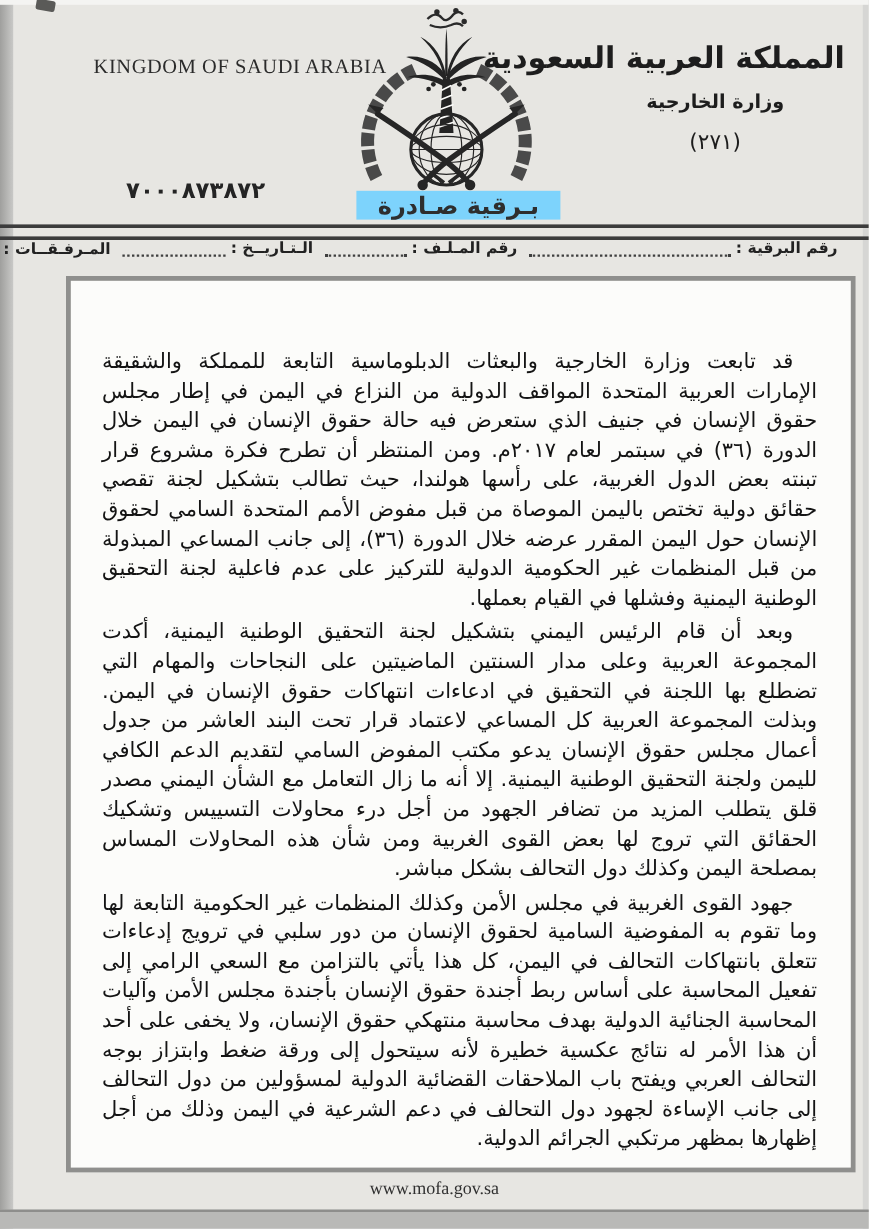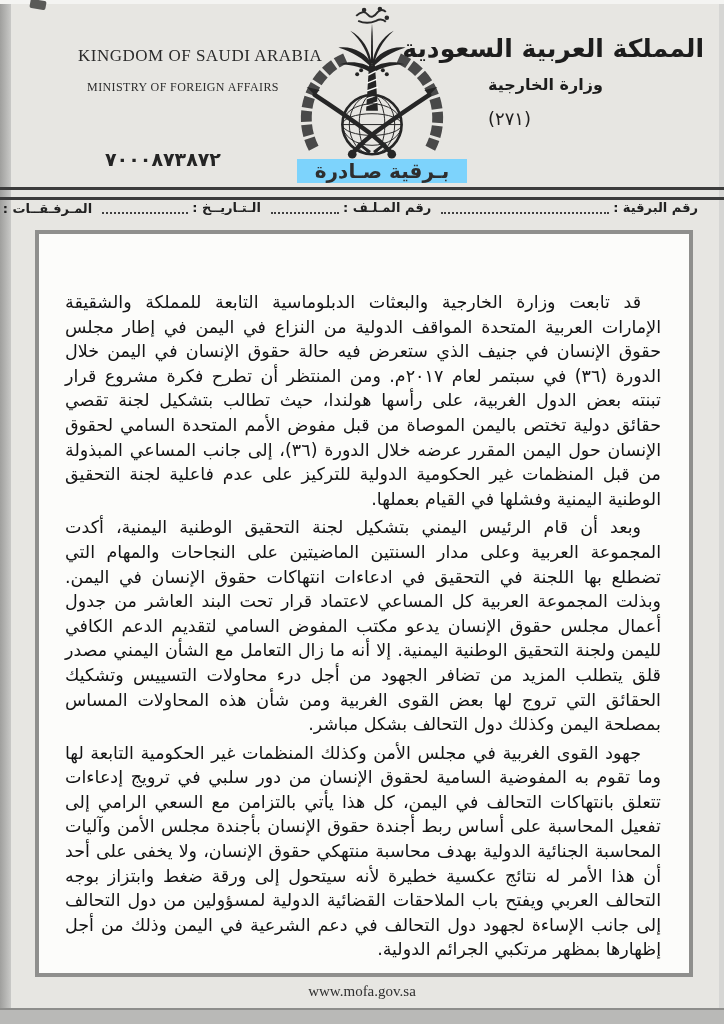--- a/index.html
+++ b/index.html
@@ -13,21 +13,21 @@
   .edge-right{position:absolute;right:0;top:0;width:5px;height:1024px;background:#d6d6d4;}
   .edge-top{position:absolute;left:0;top:0;width:724px;height:4px;background:#f4f4f2;}
   .corner-mark{position:absolute;left:30px;top:0;width:16px;height:9px;background:#5a5a58;
     transform:rotate(10deg);border-radius:2px;}
 
   
   .en-block{position:absolute;left:78px;top:46px;width:210px;text-align:center;
     color:#2b2b2b;font-family:"Liberation Serif",serif;}
   .en-kingdom{font-size:17px;letter-spacing:.5px;white-space:nowrap;}
   .en-ministry{font-size:12px;margin-top:14px;letter-spacing:.4px;white-space:nowrap;}
-  .ar-block{position:absolute;left:488px;top:34px;width:216px;text-align:left;
+  .ar-block{position:absolute;left:488px;top:34px;width:216px;text-align:center;
     color:#1d1d1d;direction:rtl;}
   .ar-kingdom{font-size:25px;font-weight:bold;white-space:nowrap;}
   .ar-ministry{font-size:16px;font-weight:bold;margin-top:12px;}
   .office-num{font-size:18px;font-weight:normal;margin-top:14px;direction:ltr;}
   .serial{position:absolute;left:105px;top:148px;width:175px;text-align:left;
     font-size:19px;font-weight:bold;letter-spacing:5px;color:#242424;direction:ltr;}
   .telegram-type{position:absolute;left:297px;top:159px;width:158px;text-align:center;
     font-size:20px;font-weight:bold;color:#2e2e2e;background:#7dd3fc;z-index:3;
     padding:0 6px;direction:rtl;}
   .double-rule{position:absolute;left:0;top:187px;width:724px;height:7px;
@@ -36,21 +36,21 @@
   
   .form-row{position:absolute;left:26px;top:199px;width:672px;display:flex;
     direction:rtl;align-items:flex-end;font-size:13px;font-weight:bold;color:#222;z-index:4;}
   .form-field{display:flex;align-items:center;}
   .form-label{white-space:nowrap;}
   .dots{display:inline-block;border-bottom:2px dotted #3f3f3f;height:13px;
     margin:0 4px 2px 10px;}
   .d1{width:168px;} .d2{width:68px;} .d3{width:86px;}
 
   
-  .text-box{position:absolute;left:35px;top:230px;width:658px;height:747px;
+  .text-box{position:absolute;left:55px;top:230px;width:658px;height:747px;
     background:#fcfcfa;border:4px solid #8f8f8d;box-sizing:border-box;}
   .body-text{position:absolute;left:26px;right:28px;top:56px;direction:rtl;
     text-align:justify;color:#141414;font-size:17.5px;line-height:24.6px;}
   .body-text p{margin:0 0 4px;text-indent:20px;}
 
   .footer{position:absolute;left:0;top:983px;width:724px;text-align:center;
     font-family:"Liberation Serif",serif;font-size:15px;color:#303030;}
 
   .emblem{position:absolute;left:292px;top:4px;z-index:1;}
 </style>
@@ -60,21 +60,20 @@
 <div class="page">
 
   <div class="edge-left"></div>
   <div class="edge-right"></div>
   <div class="edge-top"></div>
   <div class="edge-bottom"></div>
   <div class="corner-mark"></div>
 
   <div class="en-block">
     <div class="en-kingdom">KINGDOM OF SAUDI ARABIA</div>
-    <div class="en-ministry">MINISTRY OF FOREIGN AFFAIRS</div>
   </div>
 
   <svg class="emblem" width="160" height="168" viewBox="0 0 160 170">
 
     <g stroke="#2a2a2a" fill="none" stroke-width="2">
       <path d="M64,12 q7,-7 12,-1 q4,5 10,-3 q4,-4 8,0"></path>
       <path d="M66,17 q9,4 18,0 q6,-3 10,1"></path>
       <circle cx="72" cy="6" r="1.3" fill="#2a2a2a"></circle>
       <circle cx="88" cy="5" r="1.3" fill="#2a2a2a"></circle>
       <circle cx="95" cy="14" r="1.3" fill="#2a2a2a"></circle>

